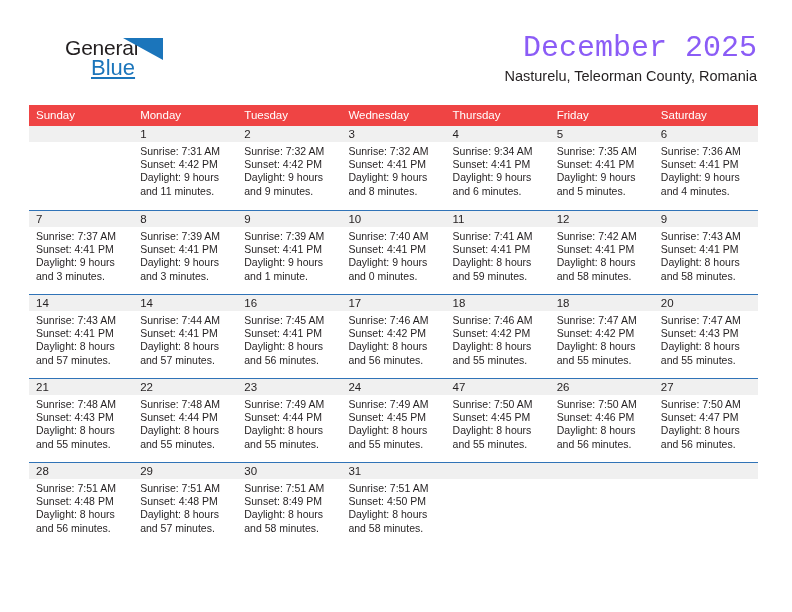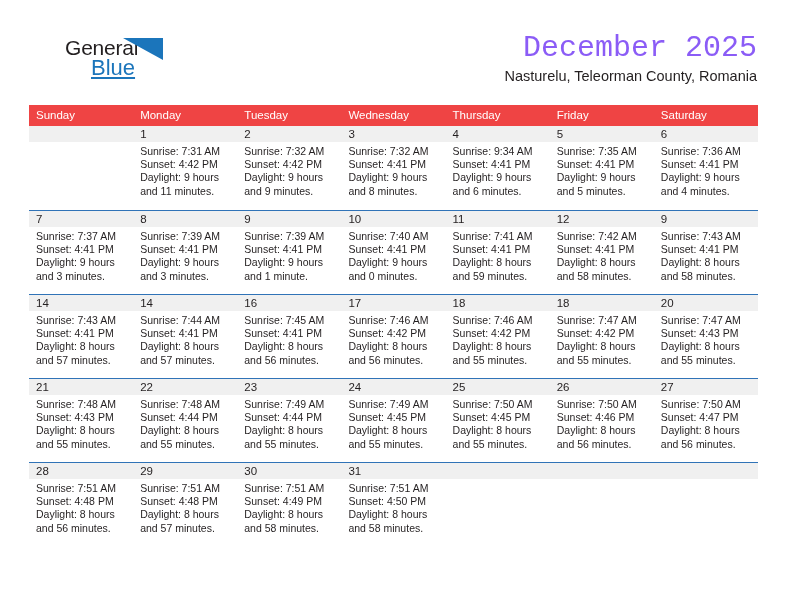--- a/index.html
+++ b/index.html
@@ -459,21 +459,21 @@
             <div class="daybody">
               <div>Sunrise: 7:49 AM</div>
               <div>Sunset: 4:45 PM</div>
               <div>Daylight: 8 hours</div>
               <div>and 55 minutes.</div>
             </div>
           </div>
         </td>
         <td>
           <div class="daycell">
-            <div class="daynum-band">25</div>
+            <div class="daynum-band">47</div>
             <div class="daybody">
               <div>Sunrise: 7:50 AM</div>
               <div>Sunset: 4:45 PM</div>
               <div>Daylight: 8 hours</div>
               <div>and 55 minutes.</div>
             </div>
           </div>
         </td>
         <td>
           <div class="daycell">
@@ -520,21 +520,21 @@
               <div>Daylight: 8 hours</div>
               <div>and 57 minutes.</div>
             </div>
           </div>
         </td>
         <td>
           <div class="daycell">
             <div class="daynum-band">30</div>
             <div class="daybody">
               <div>Sunrise: 7:51 AM</div>
-              <div>Sunset: 4:49 PM</div>
+              <div>Sunset: 8:49 PM</div>
               <div>Daylight: 8 hours</div>
               <div>and 58 minutes.</div>
             </div>
           </div>
         </td>
         <td>
           <div class="daycell">
             <div class="daynum-band">31</div>
             <div class="daybody">
               <div>Sunrise: 7:51 AM</div>

